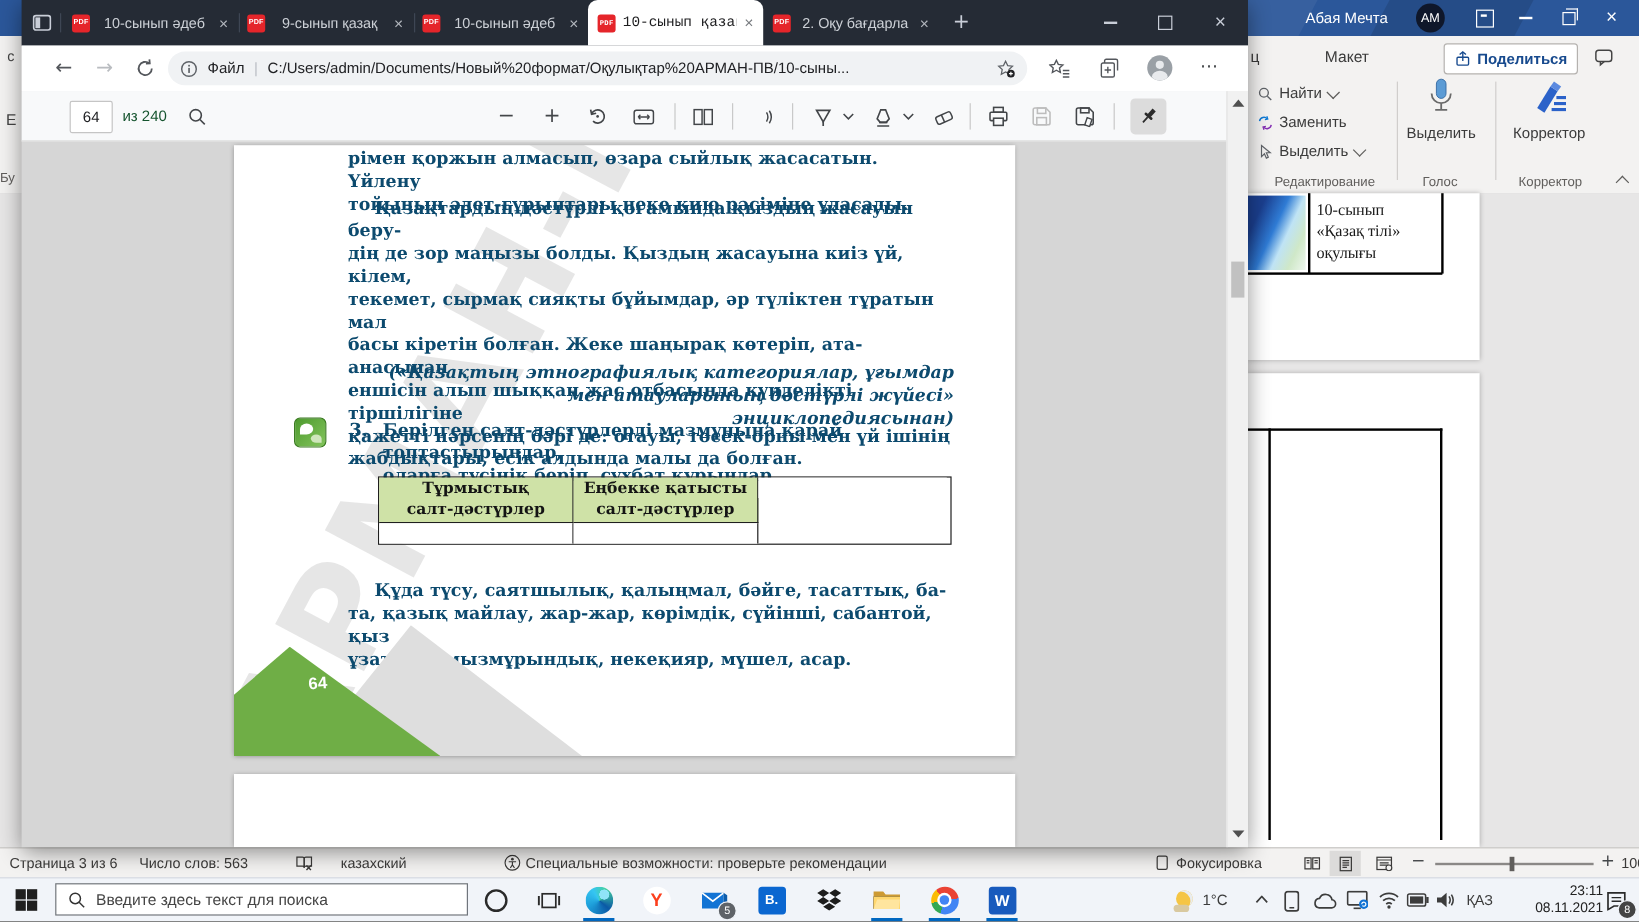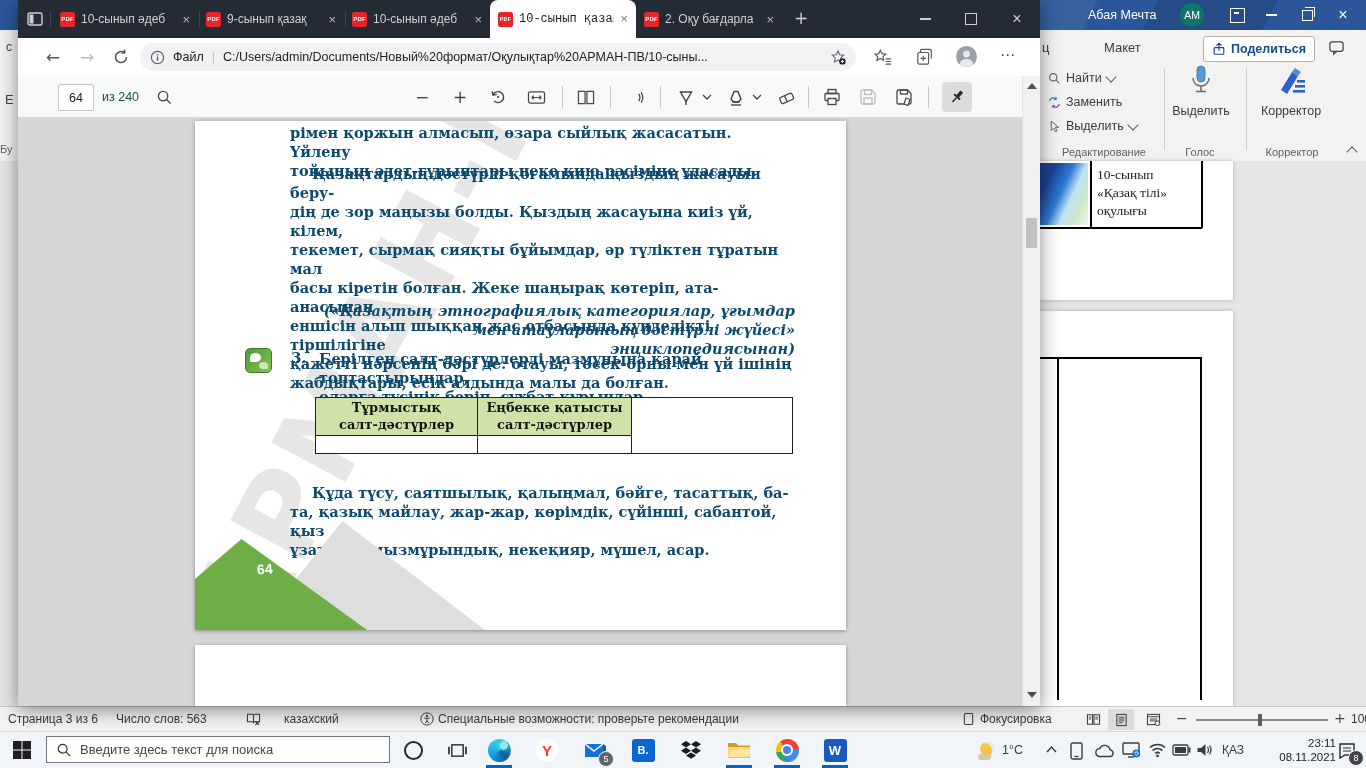--- a/index.html
+++ b/index.html
@@ -7,21 +7,21 @@
     font-family:"Liberation Sans","DejaVu Sans",sans-serif;-webkit-font-smoothing:antialiased;}
   .abs{position:absolute;}
   .pre{white-space:pre-line;}
   .flexc{display:flex;align-items:center;}
   svg{display:block;}
   
   #w-title{left:0;top:0;width:1366px;height:30px;background:#2b579a;overflow:hidden;}
   .w-deco1{left:1150px;top:-8px;width:120px;height:46px;background:rgba(0,0,0,.12);transform:skewX(-28deg);}
   .w-deco2{left:1030px;top:-8px;width:60px;height:46px;background:rgba(255,255,255,.06);transform:skewX(-28deg);}
   #w-user{left:1088px;top:0;height:30px;color:#fff;font-size:12.5px;}
-  #w-avatar{left:1180px;top:3px;width:24px;height:24px;border-radius:50%;background:#0f766e;color:#fff;
+  #w-avatar{left:1180px;top:3px;width:24px;height:24px;border-radius:50%;background:#0f172a;color:#fff;
     font-size:10.5px;display:flex;align-items:center;justify-content:center;}
   .w-ctl{top:0;width:38px;height:30px;display:flex;align-items:center;justify-content:center;color:#fff;}
   #w-ribbon{left:0;top:30px;width:1366px;height:131px;background:#f3f2f1;border-bottom:1px solid #d8d6d4;}
   .frag{color:#444;overflow:hidden;width:18px;display:block;}
   .rtab{color:#3b3b3b;font-size:13px;}
   #w-share{left:1203px;top:6px;width:110px;height:24px;background:#fff;border:1px solid #b5b2af;border-radius:3px;
     display:flex;align-items:center;justify-content:center;gap:5px;color:#174a8e;font-size:12.5px;font-weight:bold;}
   .w-edrow{left:1048px;height:20px;display:flex;align-items:center;gap:5px;color:#3b3b3b;font-size:12.5px;}
   .w-sep{width:1px;background:#d0cecc;top:38px;height:82px;}
   .bigbtn{display:flex;flex-direction:column;align-items:center;color:#3b3b3b;font-size:12.5px;gap:6px;}
@@ -35,21 +35,21 @@
   
   #w-status{left:0;top:706px;width:1366px;height:25px;background:#f3f2f1;border-top:1px solid #c8c6c4;
     font-size:12px;color:#3b3a39;}
   .st{top:5px;}
   .viewbtn{top:2px;width:26px;height:21px;display:flex;align-items:center;justify-content:center;}
   .viewbtn.on{background:#dcdbda;}
   
   #edge{left:18px;top:0;width:1022px;height:706px;box-shadow:0 4px 18px rgba(0,0,0,.45);z-index:10;}
   #e-tabbar{left:0;top:0;width:1022px;height:38px;background:#252b35;}
   .etab{top:0;height:38px;width:146px;display:flex;align-items:center;padding:0 8px;box-sizing:border-box;gap:6px;
-    color:#ccd0d6;font-size:12px;}
+    color:#ccd0d6;font-size:12px;text-align:center;}
   .etab.active{background:#fff;border-radius:8px 8px 0 0;color:#1d1d1f;font-family:Liberation Mono, monospace;}
   .etab .t{flex:1;overflow:hidden;white-space:nowrap;}
   .pdfico{width:15px;height:15px;background:#e5252a;border-radius:2.5px;color:#fff;font-size:6px;font-weight:bold;
     display:flex;align-items:center;justify-content:center;flex:none;letter-spacing:.2px;}
   .tclose{font-size:13px;color:inherit;opacity:.85;}
   .tsep{top:11px;width:1px;height:16px;background:#3e4654;}
   .ewc{top:0;width:46px;height:38px;display:flex;align-items:center;justify-content:center;}
   #e-toolbar{left:0;top:38px;width:1022px;height:38px;background:#fff;}
   .navic{font-size:17px;color:#54575c;font-family:"DejaVu Sans",sans-serif;}
   #e-addr{left:122px;top:5px;width:716px;height:28px;background:#f0f2f4;border-radius:14px;display:flex;

